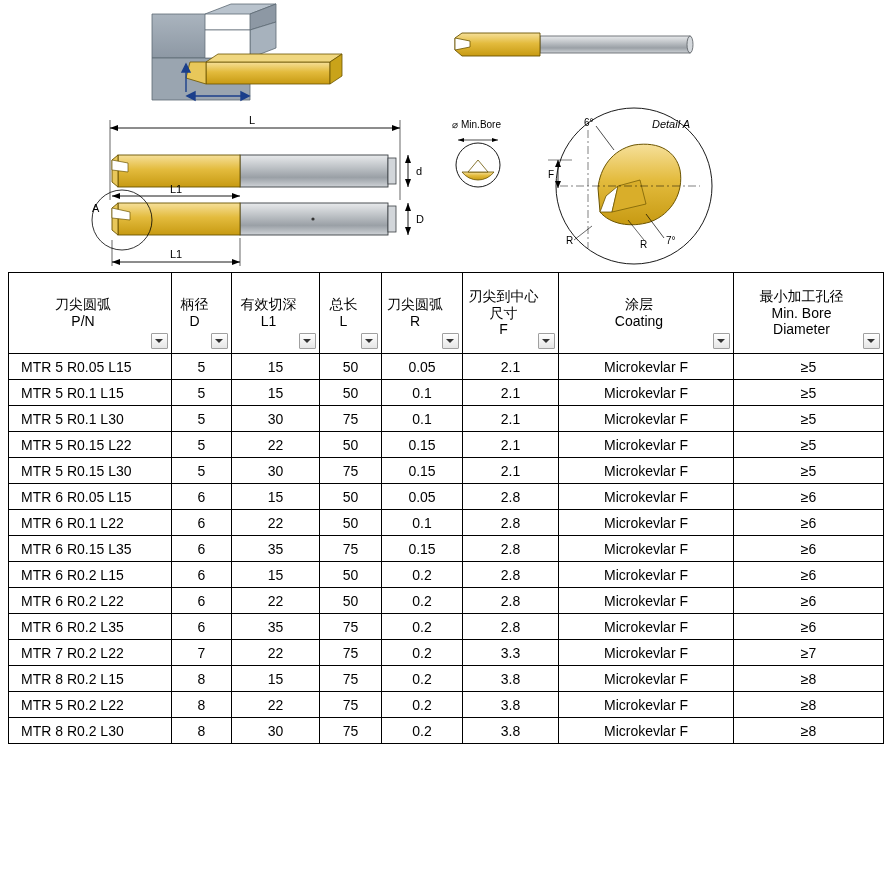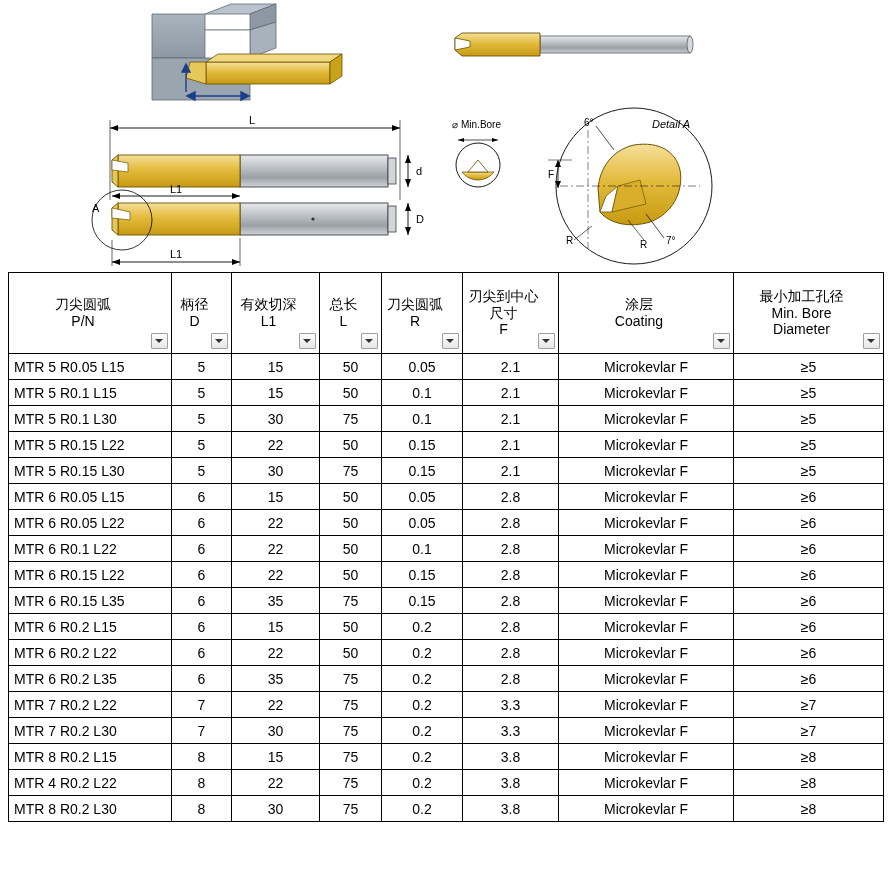--- a/index.html
+++ b/index.html
@@ -76,21 +76,21 @@
     border-top: 4px solid #333;
   }
 
   table.spec tbody td {
     height: 25px;
     text-align: center;
     font-size: 14px;
   }
   table.spec tbody td.pn {
     text-align: left;
-    padding-left: 5px;
+    padding-left: 12px;
   }
 
   
   col.c0 { width: 163px; }
   col.c1 { width: 60px; }
   col.c2 { width: 88px; }
   col.c3 { width: 62px; }
   col.c4 { width: 81px; }
   col.c5 { width: 96px; }
   col.c6 { width: 175px; }
@@ -369,45 +369,25 @@
           <td class="pn">MTR 6 R0.05 L15</td>
           <td>6</td>
           <td>15</td>
           <td>50</td>
           <td>0.05</td>
           <td>2.8</td>
           <td>Microkevlar F</td>
           <td>≥6</td>
         </tr>
         <tr>
-          <td class="pn">MTR 6 R0.05 L22</td>
+          <td class="pn">MTR 6 R0.1 L22</td>
           <td>6</td>
           <td>22</td>
           <td>50</td>
-          <td>0.05</td>
-          <td>2.8</td>
-          <td>Microkevlar F</td>
-          <td>≥6</td>
-        </tr>
-        <tr>
-          <td class="pn">MTR 6 R0.1 L22</td>
-          <td>6</td>
-          <td>22</td>
-          <td>50</td>
           <td>0.1</td>
-          <td>2.8</td>
-          <td>Microkevlar F</td>
-          <td>≥6</td>
-        </tr>
-        <tr>
-          <td class="pn">MTR 6 R0.15 L22</td>
-          <td>6</td>
-          <td>22</td>
-          <td>50</td>
-          <td>0.15</td>
           <td>2.8</td>
           <td>Microkevlar F</td>
           <td>≥6</td>
         </tr>
         <tr>
           <td class="pn">MTR 6 R0.15 L35</td>
           <td>6</td>
           <td>35</td>
           <td>75</td>
           <td>0.15</td>
@@ -449,41 +429,31 @@
           <td class="pn">MTR 7 R0.2 L22</td>
           <td>7</td>
           <td>22</td>
           <td>75</td>
           <td>0.2</td>
           <td>3.3</td>
           <td>Microkevlar F</td>
           <td>≥7</td>
         </tr>
         <tr>
-          <td class="pn">MTR 7 R0.2 L30</td>
-          <td>7</td>
-          <td>30</td>
-          <td>75</td>
-          <td>0.2</td>
-          <td>3.3</td>
-          <td>Microkevlar F</td>
-          <td>≥7</td>
-        </tr>
-        <tr>
           <td class="pn">MTR 8 R0.2 L15</td>
           <td>8</td>
           <td>15</td>
           <td>75</td>
           <td>0.2</td>
           <td>3.8</td>
           <td>Microkevlar F</td>
           <td>≥8</td>
         </tr>
         <tr>
-          <td class="pn">MTR 4 R0.2 L22</td>
+          <td class="pn">MTR 5 R0.2 L22</td>
           <td>8</td>
           <td>22</td>
           <td>75</td>
           <td>0.2</td>
           <td>3.8</td>
           <td>Microkevlar F</td>
           <td>≥8</td>
         </tr>
         <tr>
           <td class="pn">MTR 8 R0.2 L30</td>

